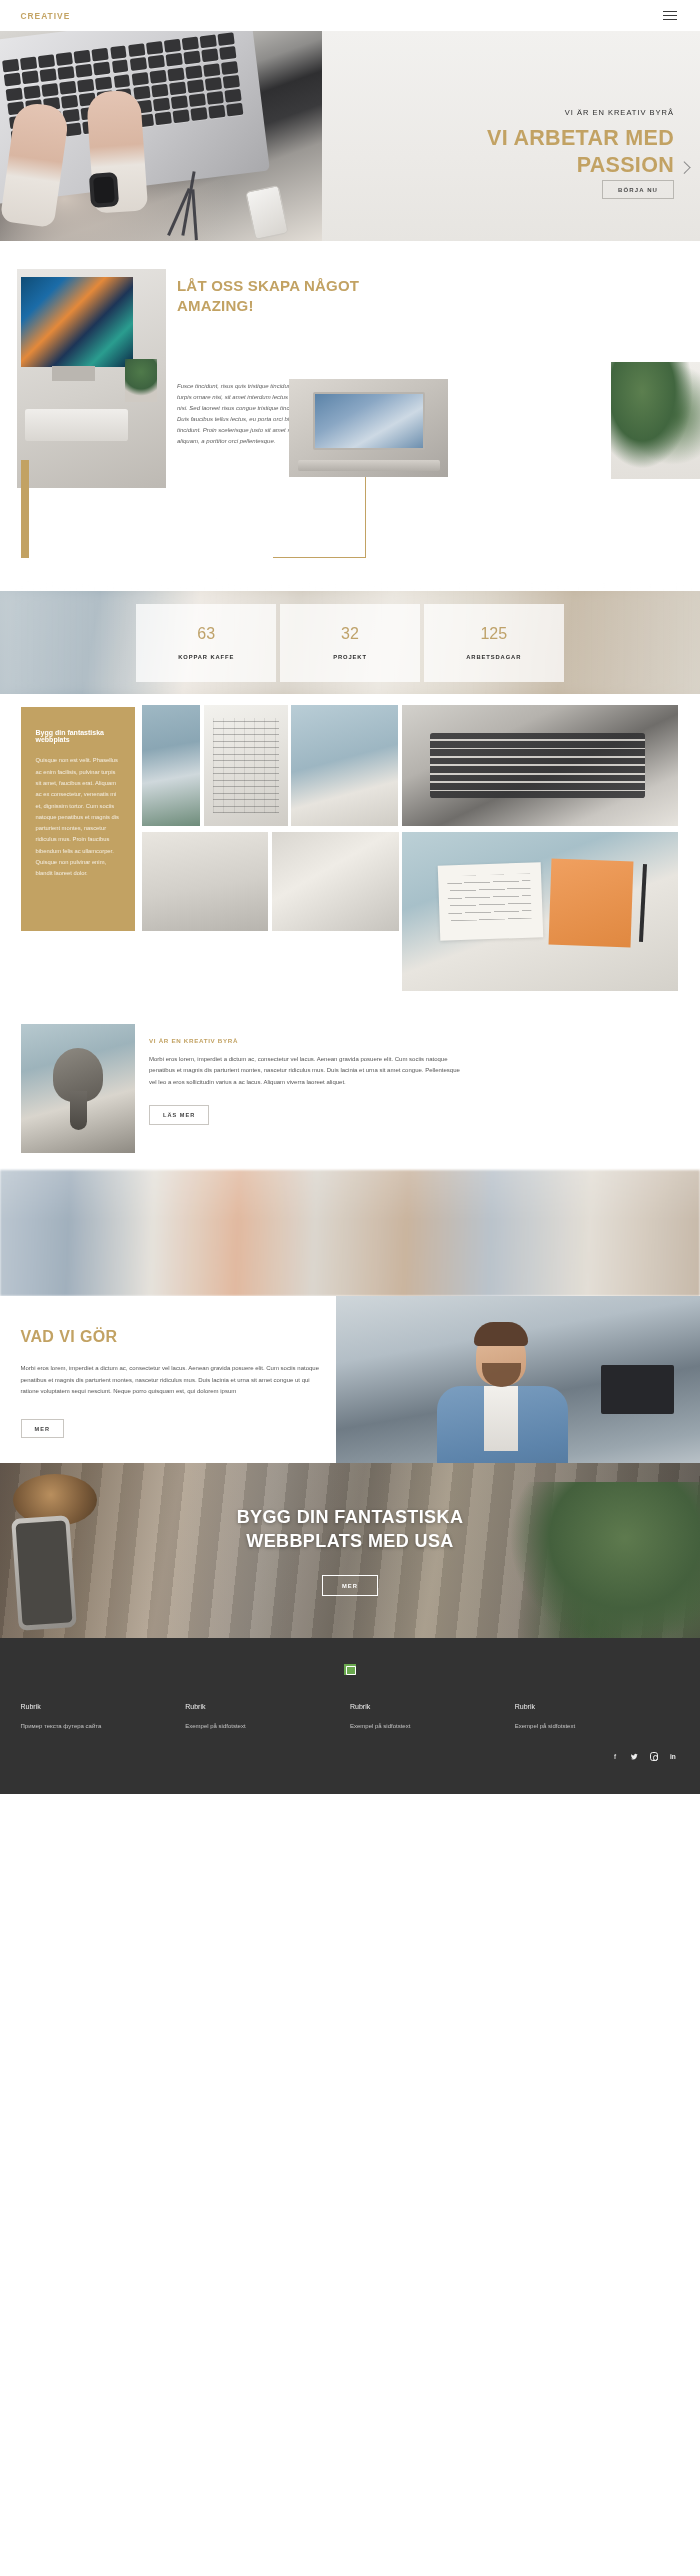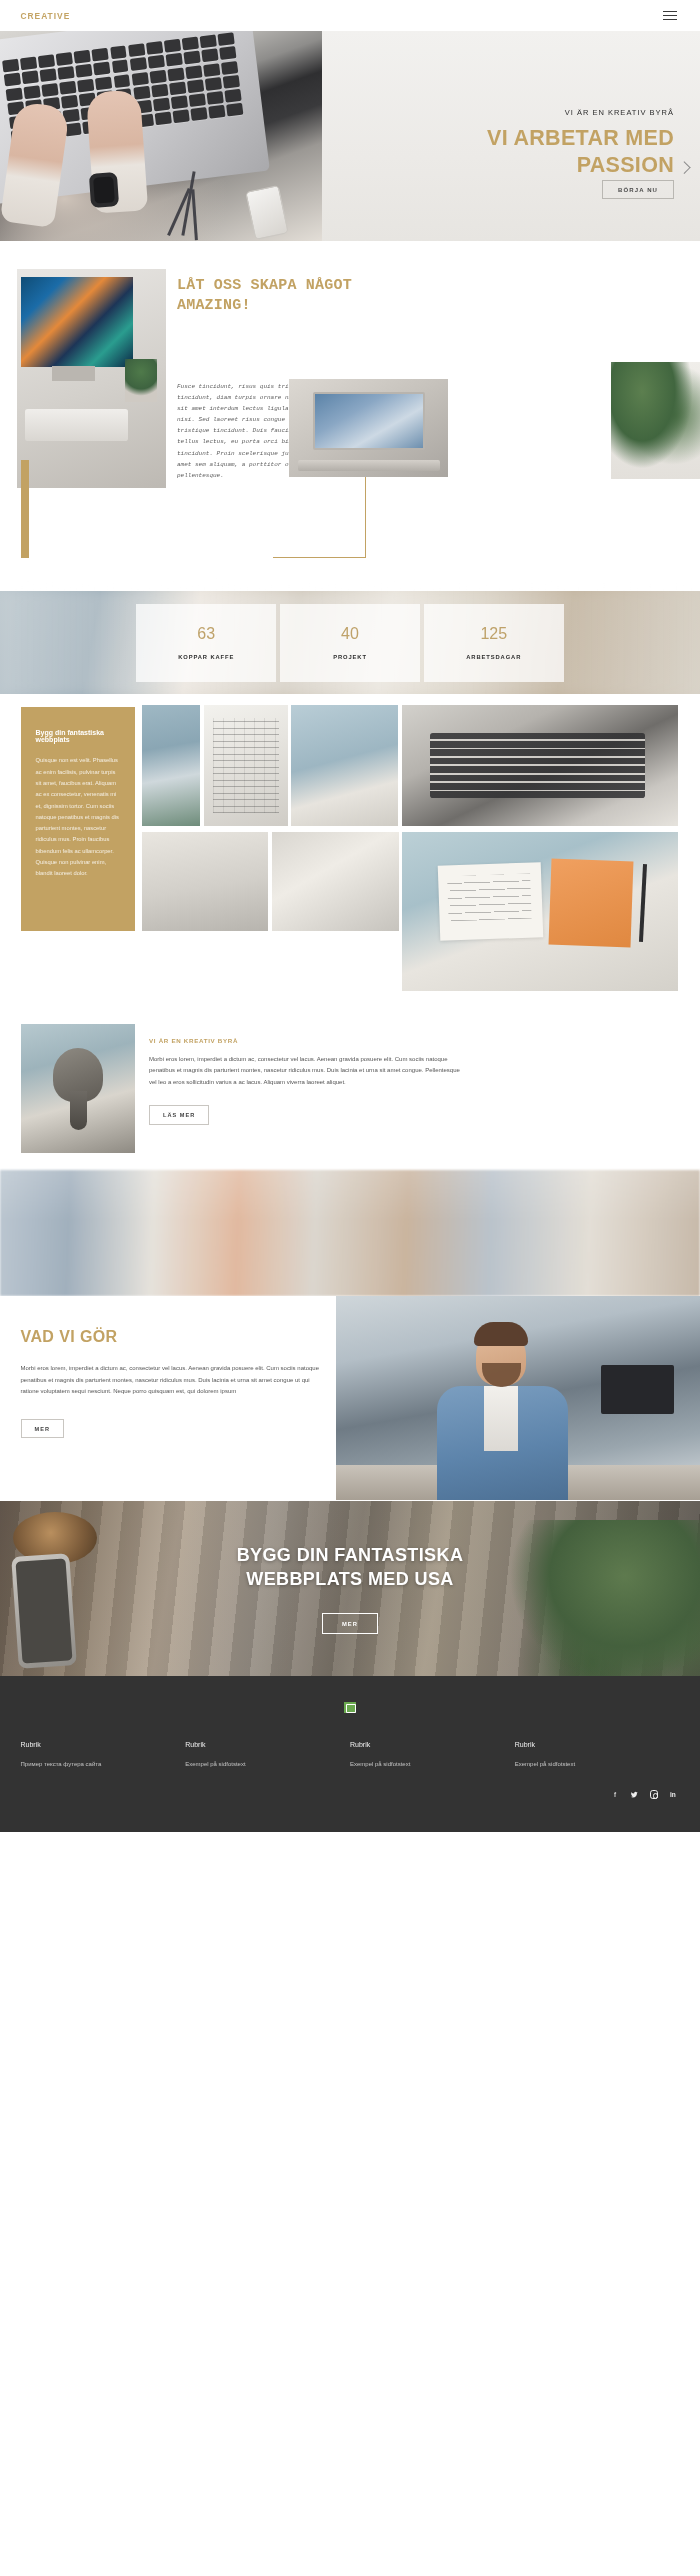--- a/index.html
+++ b/index.html
@@ -105,21 +105,21 @@
   .hero-arrow {
     position: absolute; right: 7.5px; top: 129px; width: 15px; height: 15px;
     cursor: pointer; z-index: 6;
   }
   .hero-arrow:before {
     content:""; position:absolute; left:2.8px; top:2.8px; width:7.5px; height:7.5px;
     border-right:1.3px solid #8b8b8b; border-top:1.3px solid #8b8b8b; transform: rotate(45deg);
   }
 
   
-  .sec-create { position: relative; background: #fff; padding: 40px 0 37px; font-family: Liberation Mono, monospace; }
+  .sec-create { position: relative; background: #fff; padding: 40px 0 37px; }
   .img-monitor {
     position: absolute; left: 17px; top: 28px; width: 149px; height: 219px;
     background: linear-gradient(160deg,#e9e7e4 0%, #d3d0cb 55%, #bdb9b3 100%);
   }
   .img-monitor .screen {
     position:absolute; left:3.7px; top:7.5px; width:112px; height:90px;
     background: linear-gradient(135deg,#0f4c75 0%, #1b6ca8 22%, #e4893a 42%, #1d3557 60%, #2a9d8f 78%, #0b2545 100%);
   }
   .img-monitor .stand {
     position:absolute; left:35px; top:97px; width:43px; height:15px; background:#bab6b0;
@@ -272,21 +272,21 @@
   
   .city {
     height: 126px;
     background:
       linear-gradient(180deg, rgba(255,255,255,.18), rgba(255,255,255,0) 40%),
       linear-gradient(92deg,#b9c6d2 0%,#9fb0c0 10%,#e6e2da 22%,#e7b89a 34%,#dcd6cc 45%,#cdb49a 58%,#b9c3cd 70%,#e4ded4 84%,#c9b9a6 100%);
     filter: blur(1.1px) saturate(.85);
   }
 
   
-  .vadvi { position: relative; background: #fff; height: 205px; }
+  .vadvi { position: relative; background: #fff; height: 167px; }
   .vadvi-left { position: absolute; left: 20.5px; top: 32px; width: 299px; }
   .vadvi-title {
     font-size: 16px; font-weight: bold; color: #c2a263; letter-spacing: 0.4px; margin-bottom: 17px;
   }
   .vadvi-body { font-size: 6px; line-height: 1.95; color: #555; margin-bottom: 18.7px; }
   .vadvi-img {
     position: absolute; right: 0; top: 0; width: 364px; height: 204px;
     background: linear-gradient(170deg,#cfd6da 0%, #b3bec6 25%, #6f7b85 50%, #9aa6ae 75%, #dfe3e6 100%);
     overflow: hidden;
   }
@@ -520,21 +520,21 @@
     </div>
     <div class="img-plant-r"></div>
   </div>
 
   <div class="stats">
     <div class="stat">
       <div class="num">63</div>
       <div class="lbl">KOPPAR KAFFE</div>
     </div>
     <div class="stat">
-      <div class="num">40</div>
+      <div class="num">32</div>
       <div class="lbl">PROJEKT</div>
     </div>
     <div class="stat">
       <div class="num">125</div>
       <div class="lbl">ARBETSDAGAR</div>
     </div>
   </div>
 
   <div class="mosaic">
     <div class="gold-card">

